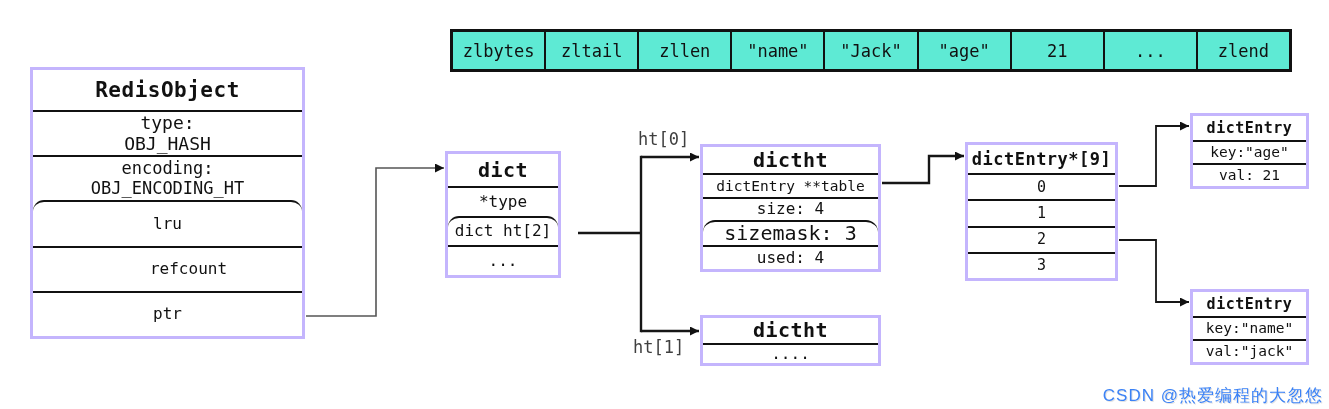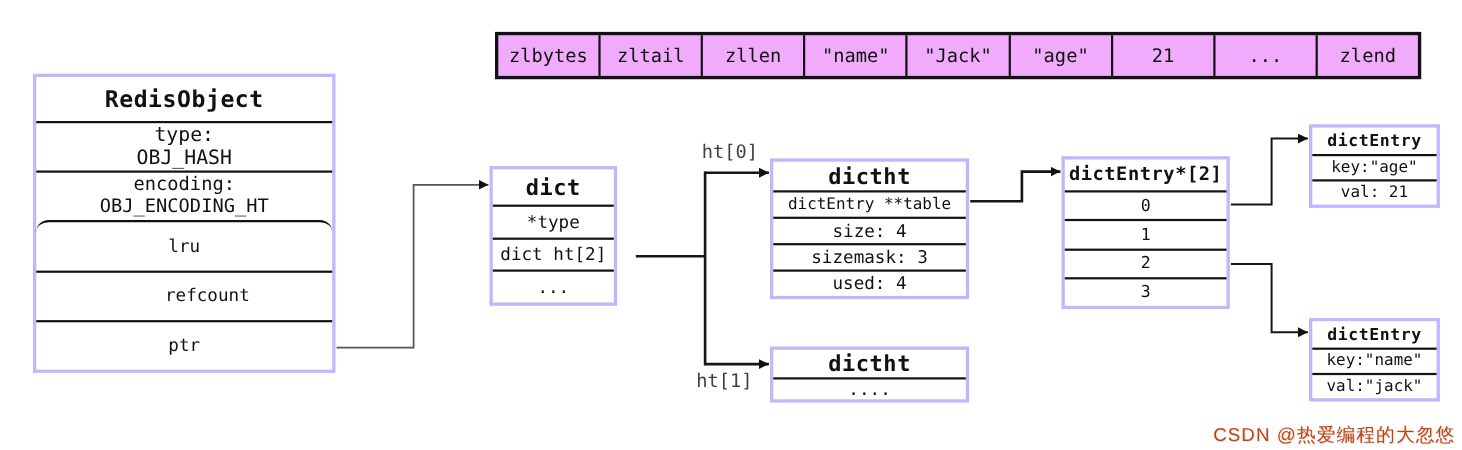--- a/index.html
+++ b/index.html
@@ -19,35 +19,35 @@
     font-weight:bold;letter-spacing:0.5px;
   }
   .box .row{
     flex:1;display:flex;align-items:center;justify-content:center;
     border-top:2px solid #111;text-align:center;white-space:pre-line;line-height:1.15;
     box-sizing:border-box;
   }
 
   
   .strip{
-    position:absolute;display:flex;border:3px solid #111;background:#f0abfc;box-sizing:border-box;
+    position:absolute;display:flex;border:3px solid #111;background:#5eead4;box-sizing:border-box;
   }
   .strip .cell{
     flex:1;display:flex;align-items:center;justify-content:center;
     border-left:2px solid #111;font-size:17px;box-sizing:border-box;white-space:nowrap;
   }
   .strip .cell:first-child{border-left:none;}
 
   .ht-label{
     position:absolute;font-size:17px;color:#3f3f3f;white-space:nowrap;
   }
   .watermark{
     position:absolute;right:6px;bottom:2px;
     font-family:"Liberation Sans","DejaVu Sans",sans-serif;
-    font-size:17px;color:#c2410c;letter-spacing:1px;white-space:nowrap;
+    font-size:17px;color:#3b82f6;letter-spacing:1px;white-space:nowrap;
     text-shadow:1px 1px 0 #e4e4e4;
   }
 </style>
 </head>
 <body>
 
 <div id="canvas">
 
   <div class="strip" style="left:450px;top:29px;width:842px;height:43px;">
     <div class="cell">zlbytes</div>
@@ -68,39 +68,39 @@
     <div class="row" style="font-size:17px;">encoding:
 OBJ_ENCODING_HT</div>
     <div class="row" style="font-size:16px;border-radius:11px;">lru</div>
     <div class="row" style="font-size:16px;padding-left:42px;">refcount</div>
     <div class="row" style="font-size:16px;">ptr</div>
   </div>
 
   <div class="box" style="left:445px;top:151px;width:116px;height:127px;">
     <div class="title" style="height:32px;font-size:20px;">dict</div>
     <div class="row" style="font-size:16px;">*type</div>
-    <div class="row" style="font-size:16px;">dict ht[2]</div>
+    <div class="row" style="font-size:16px;border-radius:11px;">dict ht[2]</div>
     <div class="row" style="font-size:16px;">...</div>
   </div>
 
   <div class="box" style="left:700px;top:144px;width:181px;height:128px;">
     <div class="title" style="height:26px;font-size:20px;">dictht</div>
     <div class="row" style="font-size:14.5px;">dictEntry **table</div>
     <div class="row" style="font-size:16px;">size: 4</div>
-    <div class="row" style="font-size:16px;">sizemask: 3</div>
+    <div class="row" style="font-size:20px;border-radius:12px;">sizemask: 3</div>
     <div class="row" style="font-size:16px;">used: 4</div>
   </div>
 
   <div class="box" style="left:700px;top:315px;width:181px;height:51px;">
     <div class="title" style="height:25px;font-size:20px;">dictht</div>
     <div class="row" style="font-size:16px;">....</div>
   </div>
 
   <div class="box" style="left:965px;top:142px;width:153px;height:139px;">
-    <div class="title" style="height:28px;font-size:17px;">dictEntry*[2]</div>
+    <div class="title" style="height:28px;font-size:17px;">dictEntry*[9]</div>
     <div class="row" style="font-size:15px;">0</div>
     <div class="row" style="font-size:15px;">1</div>
     <div class="row" style="font-size:15px;">2</div>
     <div class="row" style="font-size:15px;">3</div>
   </div>
 
   <div class="box" style="left:1190px;top:113px;width:119px;height:76px;">
     <div class="title" style="height:24px;font-size:15px;">dictEntry</div>
     <div class="row" style="font-size:14.5px;">key:"age"</div>
     <div class="row" style="font-size:14.5px;">val: 21</div>

